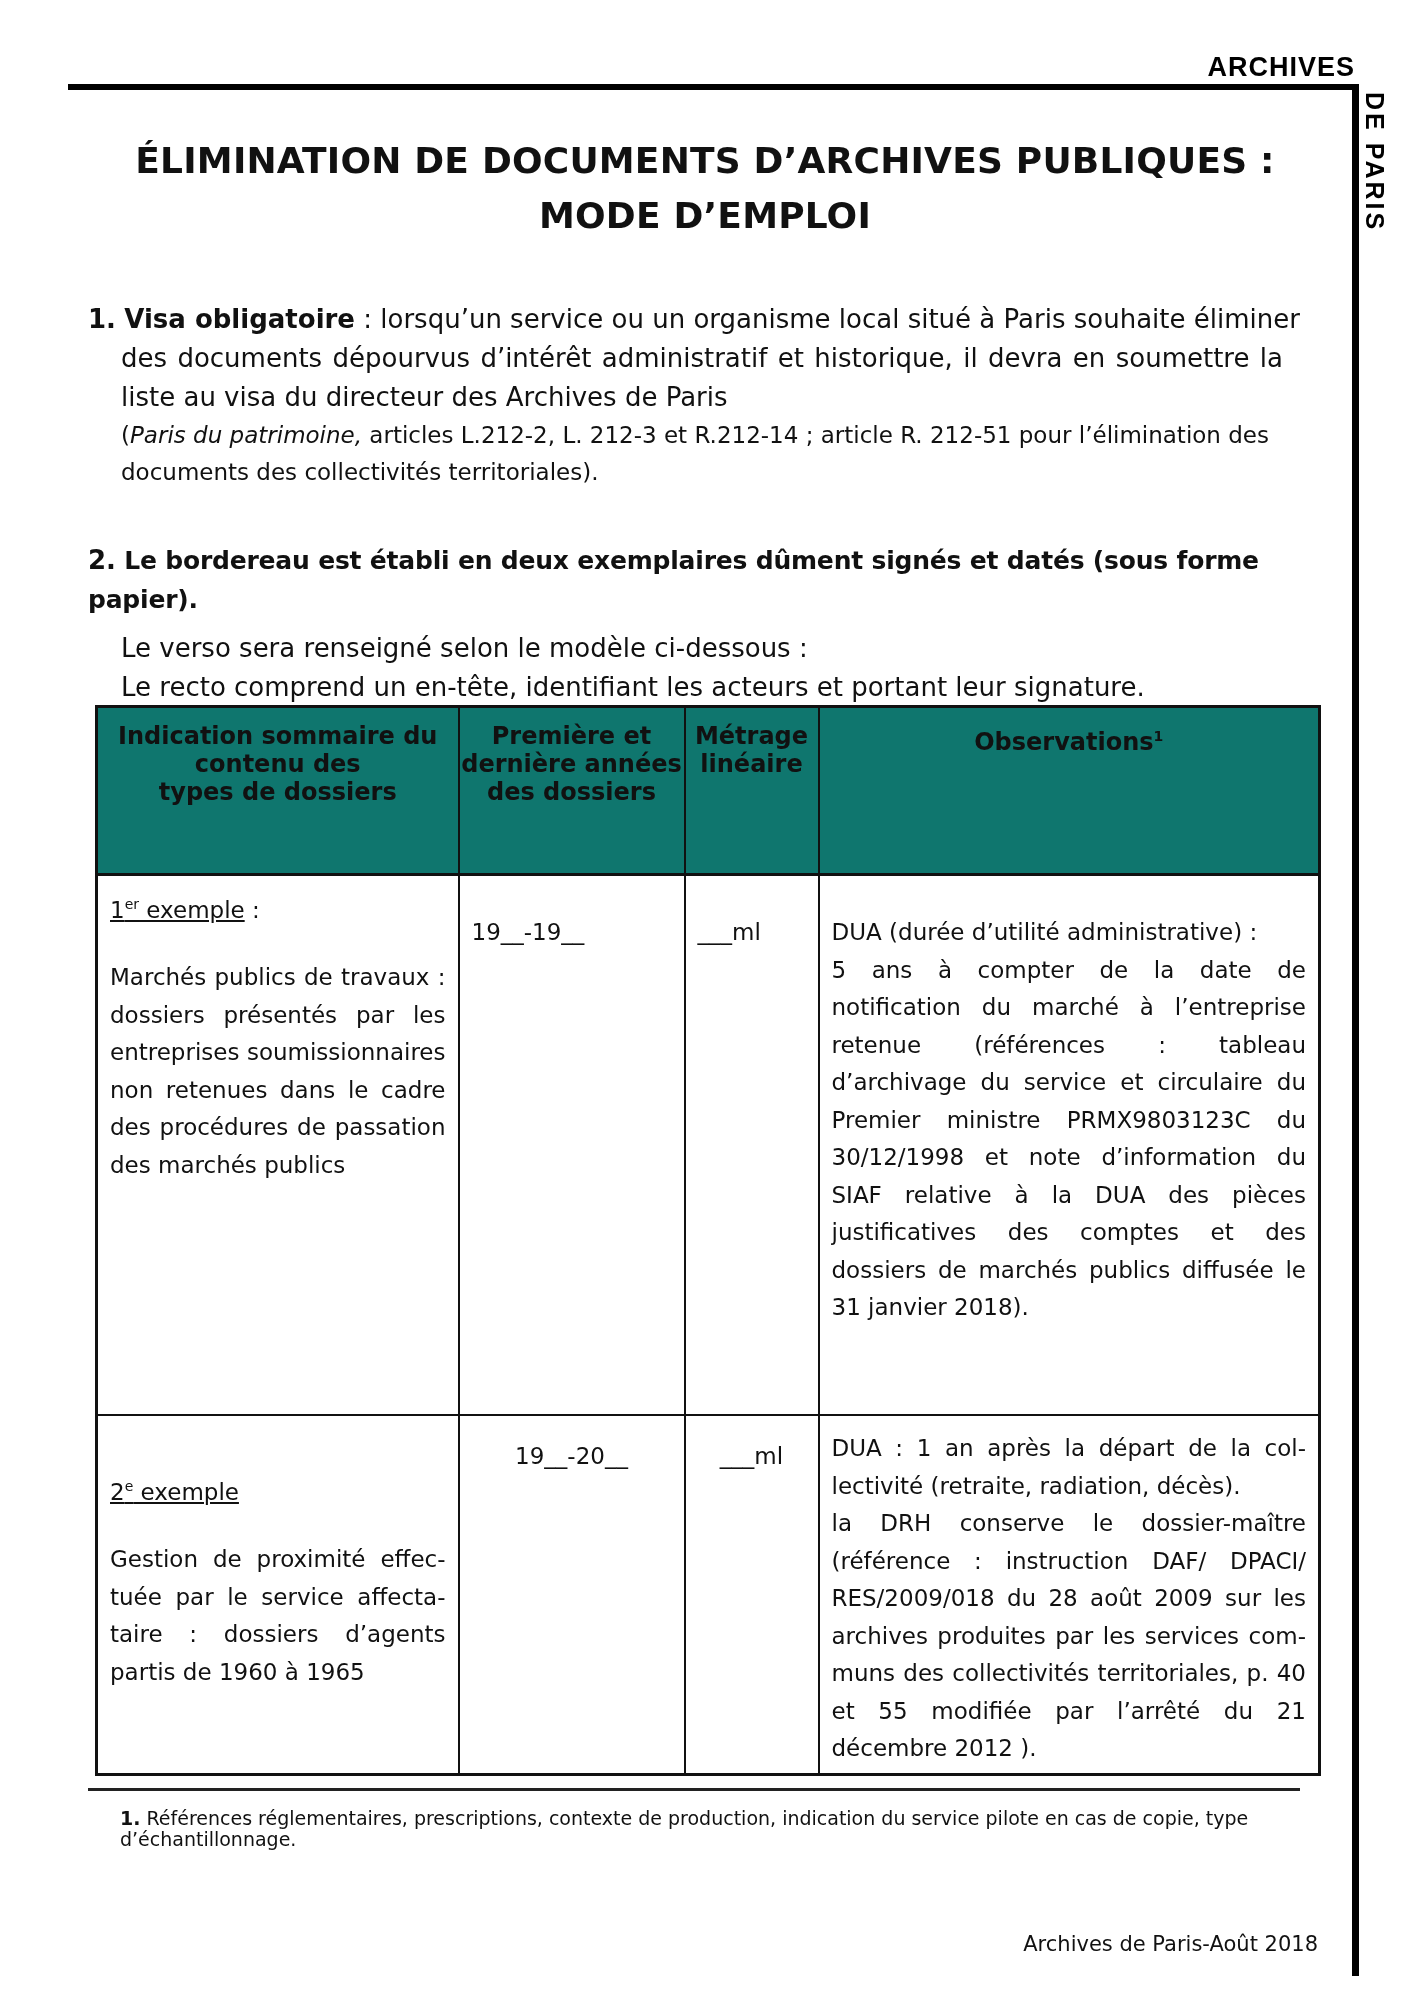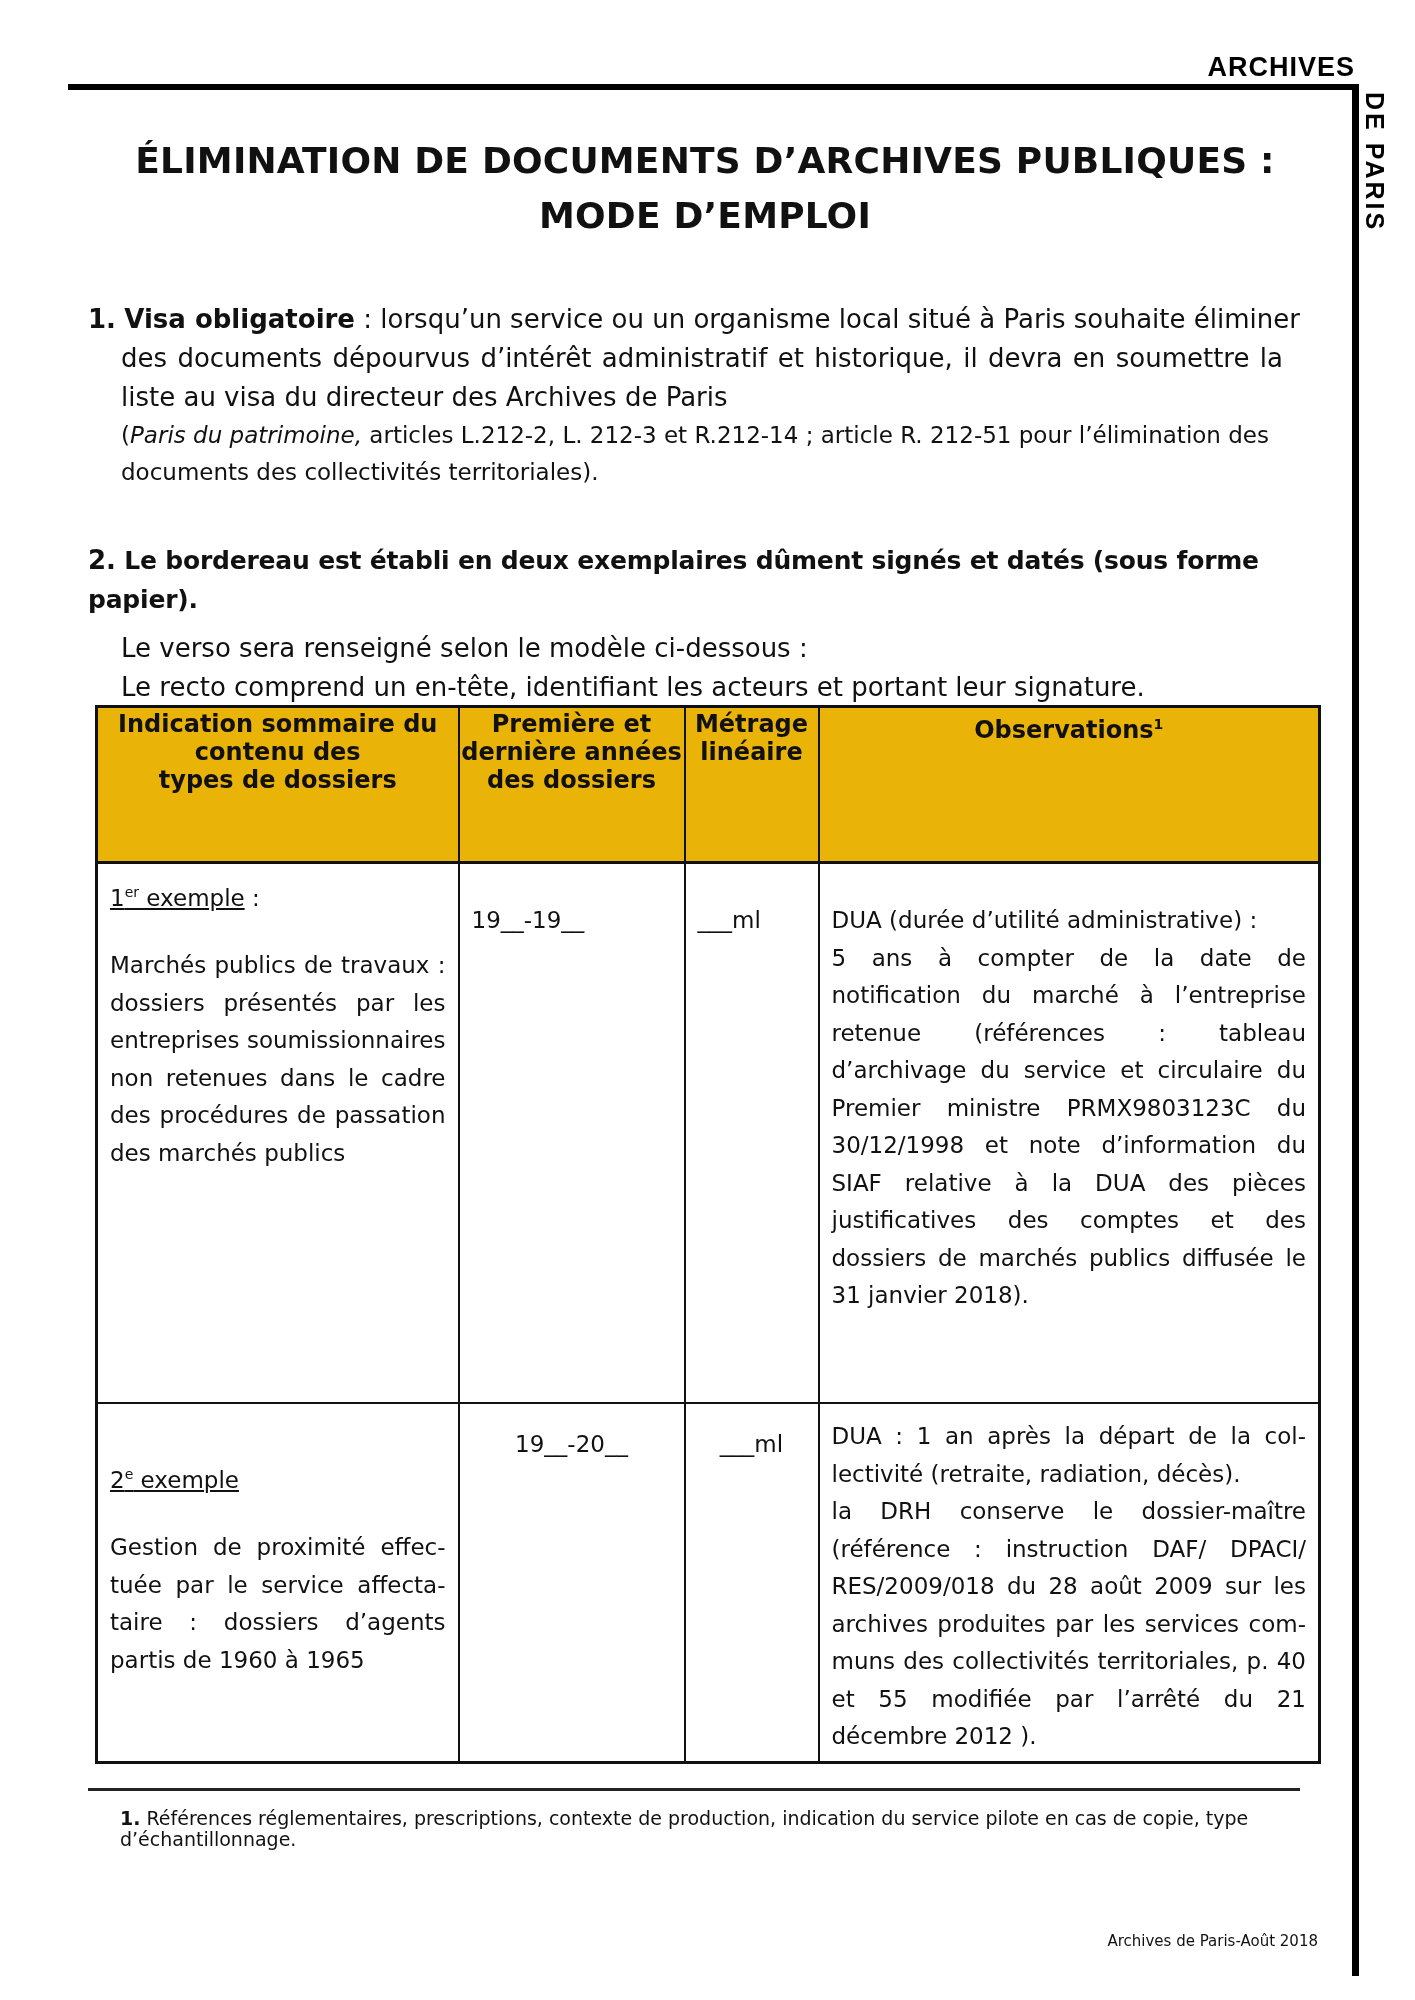--- a/index.html
+++ b/index.html
@@ -26,43 +26,43 @@
   .ital { font-style: italic; }
   .s1 { top: 300px; }
   .s2 { top: 541px; }
   .s2 .headline { font-weight: bold; font-size: 25px; letter-spacing: -0.2px; }
   .s2 .p2 { margin-top: 10px; }
 
   table.bord { position: absolute; left: 95px; top: 705px; width: 1223px;
     border-collapse: collapse; table-layout: fixed; }
   table.bord td, table.bord th { border: 2px solid #111; vertical-align: top; }
   table.bord { border: 3px solid #111; }
-  table.bord thead th { background: #eab308; height: 150px; font-size: 24px;
-    line-height: 28px; font-weight: bold; text-align: center; padding-top: 2px;
+  table.bord thead th { background: #0f766e; height: 150px; font-size: 24px;
+    line-height: 28px; font-weight: bold; text-align: center; padding-top: 14px;
     border-bottom: 3px solid #111; }
   table.bord thead th sup { font-size: 14px; }
   table.bord tbody td { font-size: 23px; line-height: 37.5px; padding: 0 12px; }
   .row1 td { height: 500px; }
   .row2 td { height: 335px; }
   .justify { text-align: justify; }
   .ex-label { text-decoration: underline; }
   .ex-label sup { font-size: 14px; }
   .c1 .ex { display: block; margin-top: 10px; }
   .c1 .desc { display: block; margin-top: 30px; }
   .row2 .c1 .ex { margin-top: 52px; }
   .row2 .c1 .desc { margin-top: 30px; }
   .row1 .c2, .row1 .c3 { padding-top: 38px !important; }
   .row1 .c4 { padding-top: 38px !important; }
   .row2 .c2, .row2 .c3 { padding-top: 22px !important; text-align: center; }
   .row2 .c4 { padding-top: 14px !important; }
 
   .fn-rule { left: 88px; top: 1788px; width: 1212px; height: 3px; background: #222; }
   .fn { left: 120px; top: 1808px; width: 1200px; font-size: 19px; line-height: 21px; color: #111; }
   .fn .n { font-weight: bold; }
-  .footer { right: 97px; top: 1932px; font-size: 15px; color: #111; }
+  .footer { right: 97px; top: 1932px; font-size: 21px; color: #111; }
 </style>
 </head>
 <body>
 
 <div class="abs brand-top">ARCHIVES</div>
 <div class="abs brand-side">
   <span>DE PARIS</span>
 </div>
 <div class="abs rule-top"></div>
 <div class="abs rule-right"></div>

